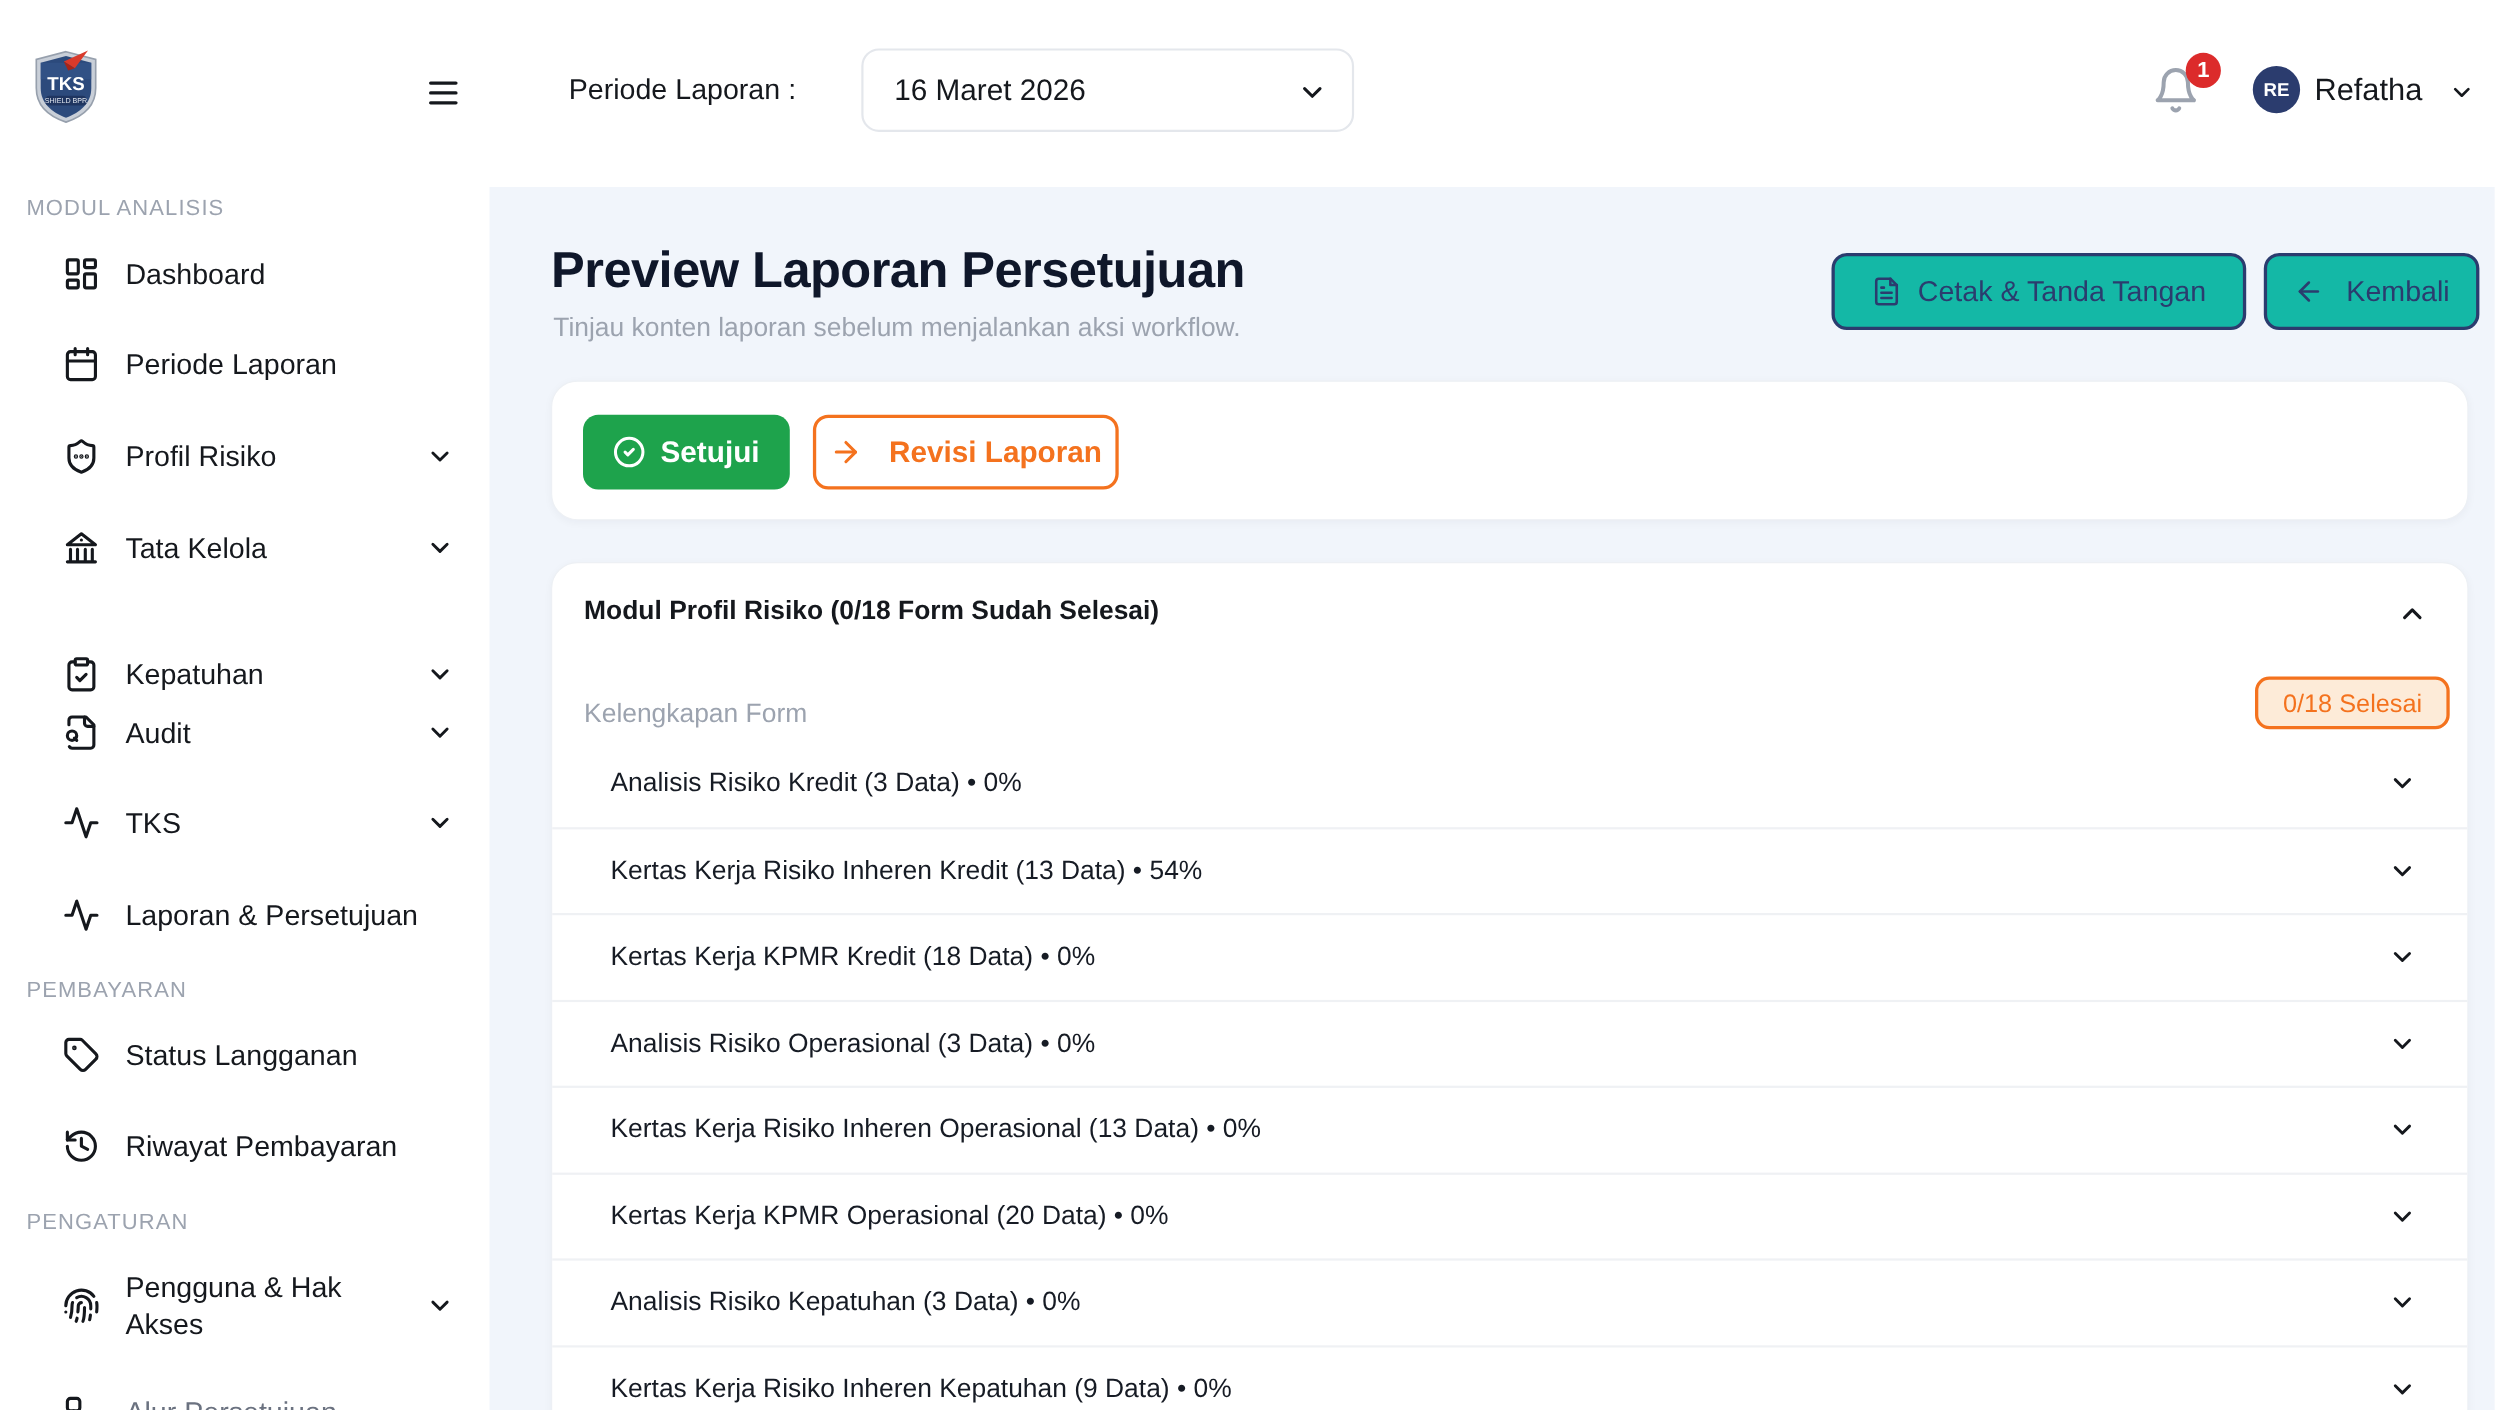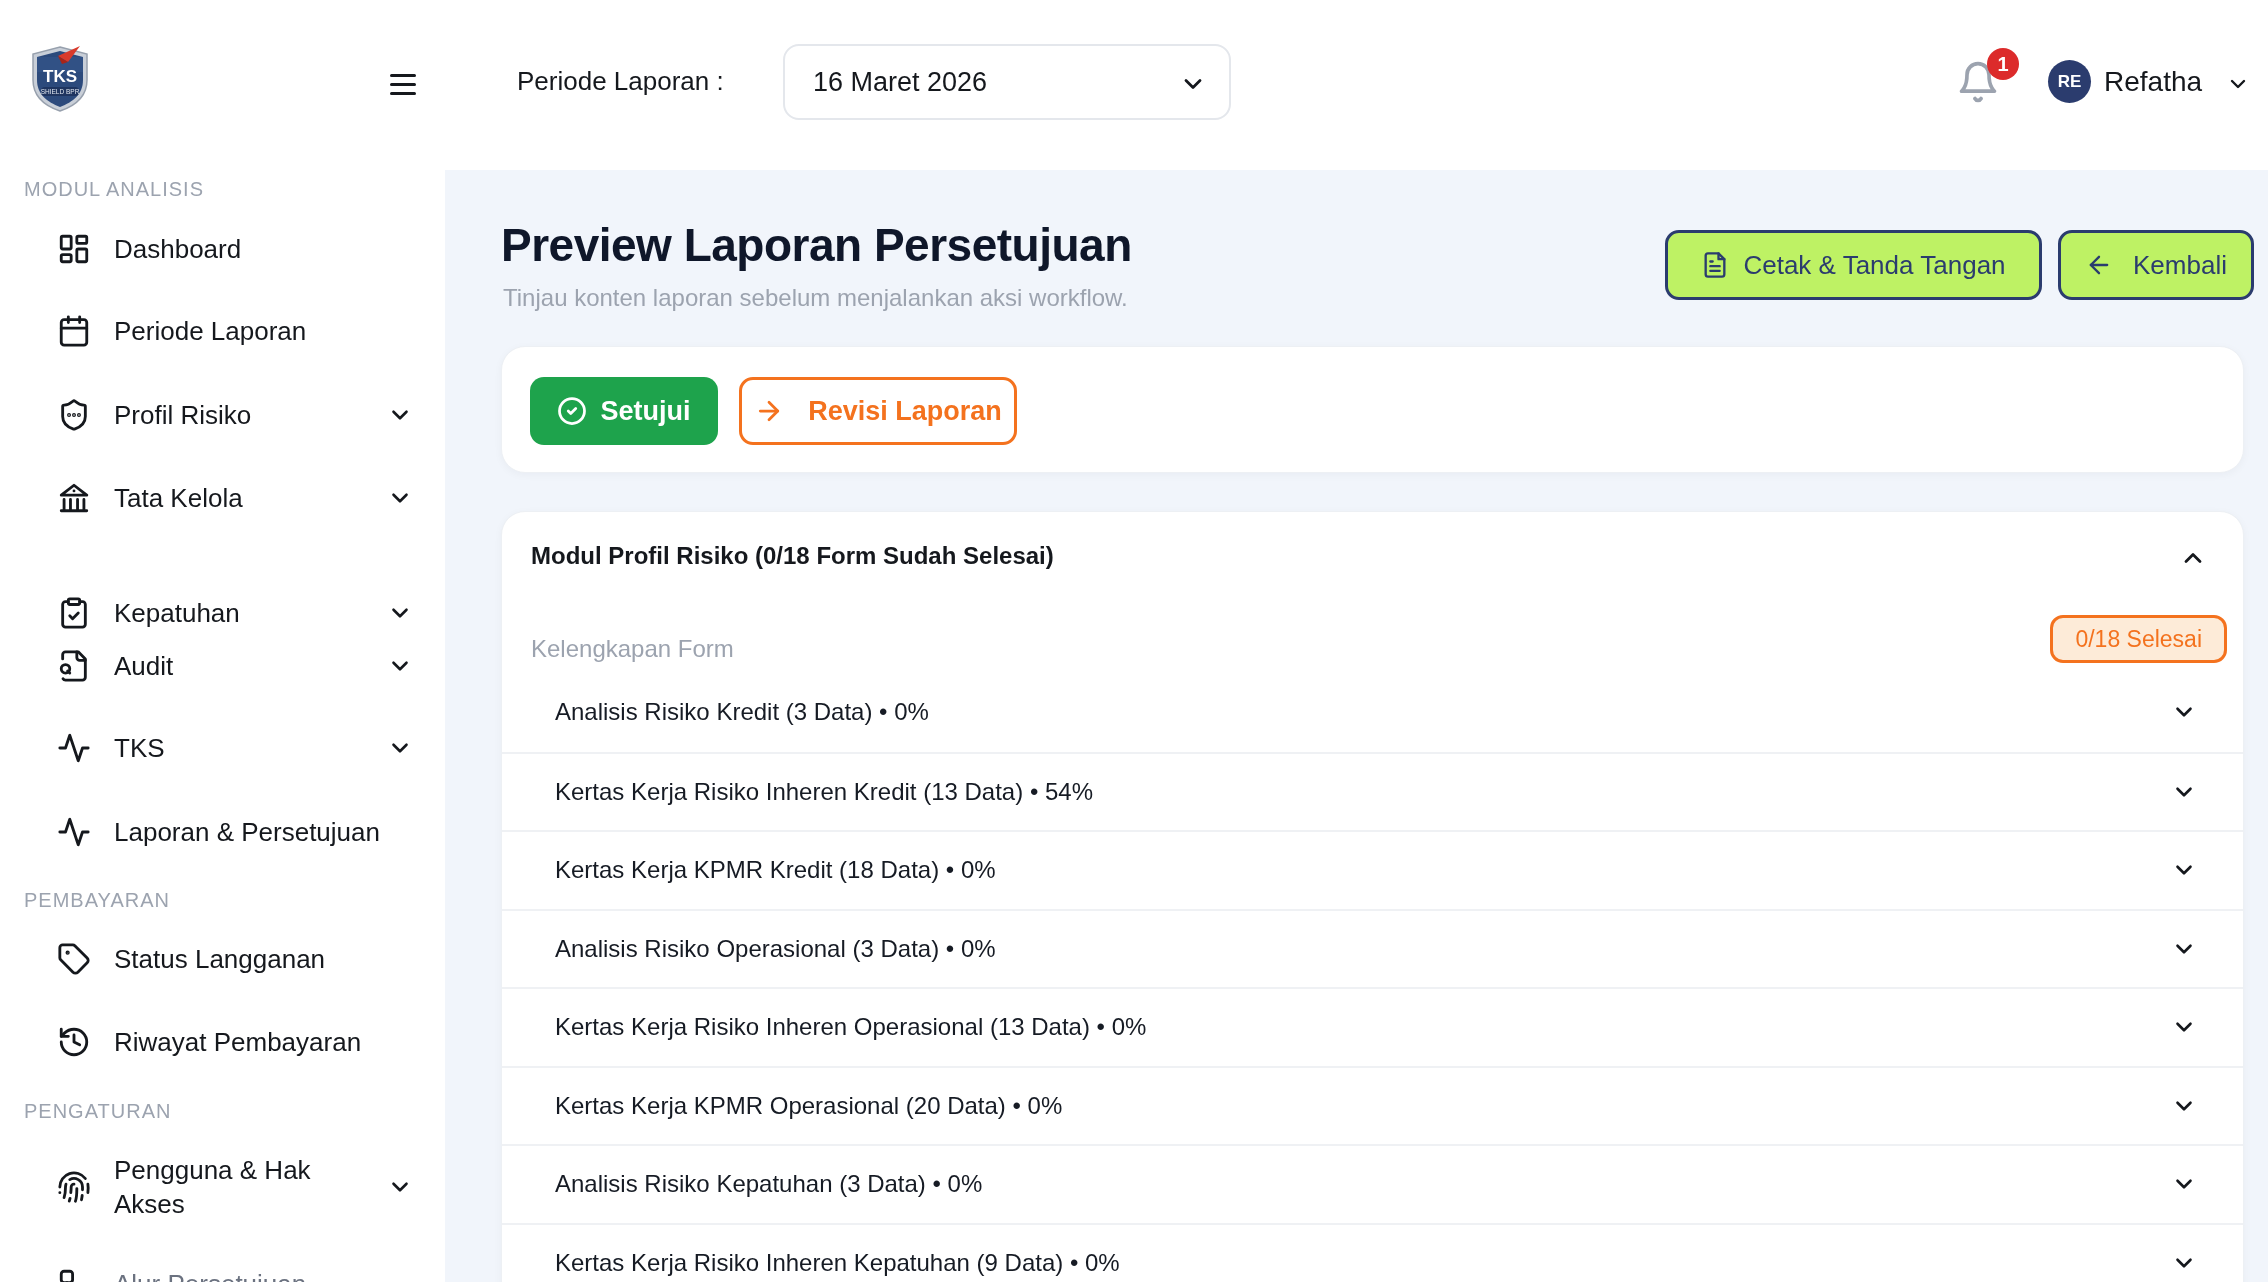--- a/index.html
+++ b/index.html
@@ -32,21 +32,21 @@
   .sec-header { left:24px; font-size:20px; font-weight:500; letter-spacing:1px; color:#9CA3AF; }
   .side-item { left:57px; width:356px; height:44px; display:flex; align-items:center; cursor:pointer; color:#15181d; }
   .side-item .s-ic { width:34px; height:34px; flex:0 0 34px; color:#15181d; }
   .side-item .s-label { font-size:26px; font-weight:500; margin-left:23px; line-height:34px; }
   .side-item .s-caret { margin-left:auto; width:26px; height:26px; color:#15181d; }
 
   
   .page-title { left:501px; top:218px; font-size:46px; font-weight:bold; color:#0f172a; letter-spacing:-.5px; }
   .page-subtitle { left:503px; top:284px; font-size:24px; color:#9CA3AF; }
 
-  .btn-outline-navy { border:3px solid #2B3C6E; color:#2B3C6E; background:#bef264; border-radius:14px; height:70px; display:flex; align-items:center; justify-content:center; gap:14px; font-size:26px; font-weight:500; cursor:pointer; font-family:inherit; }
+  .btn-outline-navy { border:3px solid #2B3C6E; color:#2B3C6E; background:#14b8a6; border-radius:14px; height:70px; display:flex; align-items:center; justify-content:center; gap:14px; font-size:26px; font-weight:500; cursor:pointer; font-family:inherit; }
   .btn-print { left:1665px; top:230px; width:377px; }
   .btn-back  { left:2058px; top:230px; width:196px;gap:20px; }
   .btn-outline-navy svg { width:28px; height:28px; }
 
   .card { background:#fff; border:1px solid #EDF0F4; border-radius:24px; box-shadow:0 2px 8px rgba(16,24,40,.04); }
   .action-card { left:501px; top:346px; width:1743px; height:127px; }
   .btn-approve { position:absolute; left:28px; top:30px; width:188px; height:68px; background:#1EA34C; color:#fff; border:none; border-radius:14px; display:flex; align-items:center; justify-content:center; gap:13px; font-size:27px; font-weight:bold; cursor:pointer; font-family:inherit; }
   .btn-approve svg { width:30px; height:30px; stroke-width:2.2; }
   .btn-revise { position:absolute; left:237px; top:30px; width:278px; height:68px; background:#fff; color:#F4721E; border:3px solid #F4721E; border-radius:14px; display:flex; align-items:center; justify-content:center; gap:24px; font-size:27px; font-weight:bold; cursor:pointer; font-family:inherit; }
   .btn-revise svg { width:30px; height:30px; stroke-width:2.2; }

